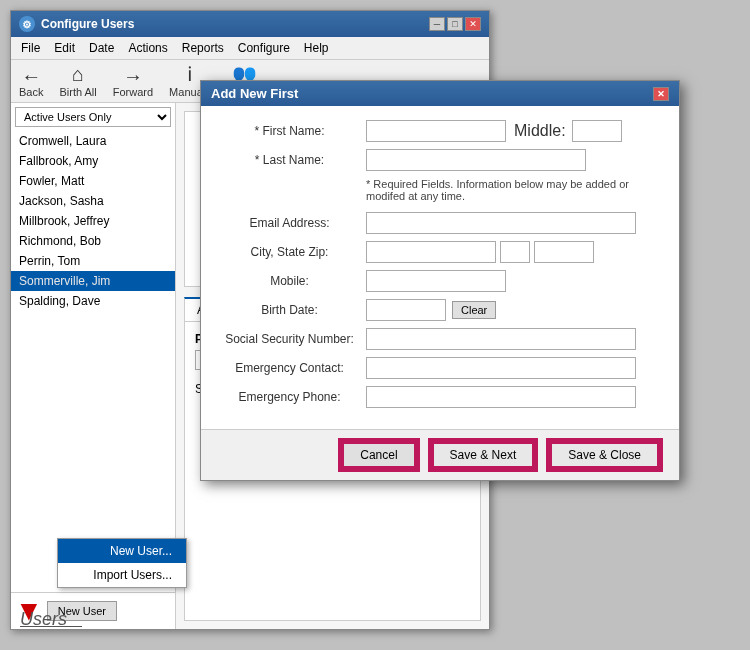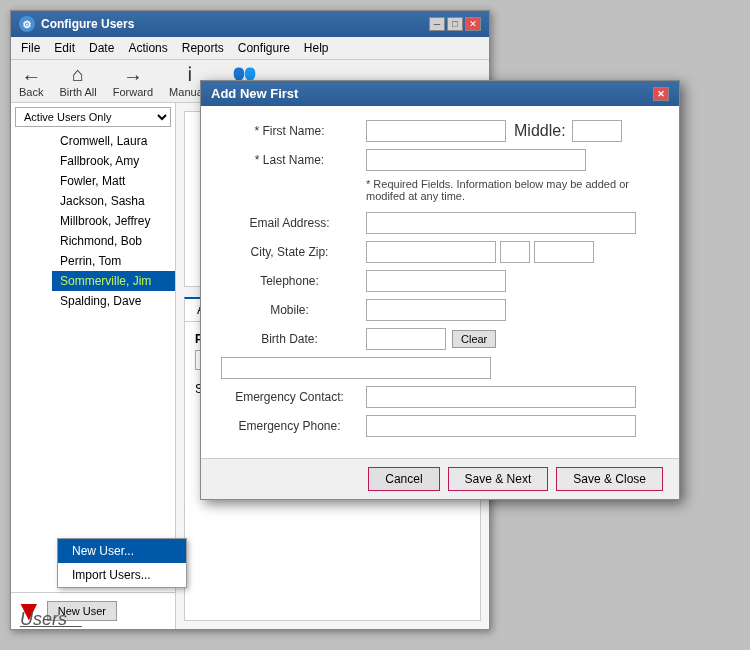--- a/index.html
+++ b/index.html
@@ -151,33 +151,32 @@
       flex: 1;
       padding: 2px 4px;
       font-size: 11px;
       border: 1px solid #aaa;
       background: white;
     }
 
     .user-list {
       flex: 1;
       overflow-y: auto;
-      padding-left: 41px;
     }
 
     .user-list-item {
       padding: 3px 8px;
       cursor: pointer;
       font-size: 12px;
       color: #000;
     }
 
     .user-list-item.selected {
       background: #0058a9;
-      color: #bef264;
+      color: #e5e5e5;
     }
 
     
     .sidebar-bottom {
       border-top: 1px solid #ccc;
       padding: 4px;
       display: flex;
       align-items: center;
       gap: 4px;
     }
@@ -309,20 +308,21 @@
       border: 1px solid #999;
       box-shadow: 2px 2px 5px rgba(0,0,0,0.3);
       z-index: 10;
       width: 130px;
     }
 
     .popup-item {
       padding: 5px 14px;
       cursor: pointer;
       font-size: 12px;
+      text-align: right;
     }
 
     .popup-item:hover, .popup-item.highlighted {
       background: #0058a9;
       color: white;
     }
 
     
     .add-user-dialog {
       position: absolute;
@@ -411,21 +411,21 @@
       border-top: 1px solid #ccc;
       padding: 8px 16px;
       display: flex;
       justify-content: flex-end;
       gap: 8px;
     }
 
     .dialog-btn {
       padding: 4px 16px;
       background: #e0e0e0;
-      border: 1px solid #be185d;
+      border: 6px solid #be185d;
       cursor: pointer;
       font-size: 12px;
     }
 
     .dialog-btn.primary {
       background: #e8e8e8;
     }
 
     .users-label {
       position: absolute;
@@ -609,37 +609,34 @@
     </div>
 
 
     <div class="dialog-row">
       <span class="dialog-label">City, State Zip:</span>
       <input class="dialog-input city-input" type="text" style="">
       <input class="dialog-input state-input" type="text" style="">
       <input class="dialog-input zip-input" type="text" style="">
     </div>
 
-    <div class="dialog-row">
-      <span class="dialog-label">Telephone:</span>
-      <input class="dialog-input phone-input" type="text" style="">
-    </div>
 
     <div class="dialog-row">
       <span class="dialog-label">Mobile:</span>
       <input class="dialog-input phone-input" type="text" style="">
     </div>
 
     <div class="dialog-row">
       <span class="dialog-label">Birth Date:</span>
       <input class="dialog-input birthdate-input" type="text" style="">
       <button class="clear-btn">Clear</button>
     </div>
 
     <div class="dialog-row">
+      <span class="dialog-label">Social Security Number:</span>
       <input class="dialog-input full-input" type="text" style="">
     </div>
 
     <div class="dialog-row">
       <span class="dialog-label">Emergency Contact:</span>
       <input class="dialog-input full-input" type="text" style="">
     </div>
 
     <div class="dialog-row">
       <span class="dialog-label">Emergency Phone:</span>

